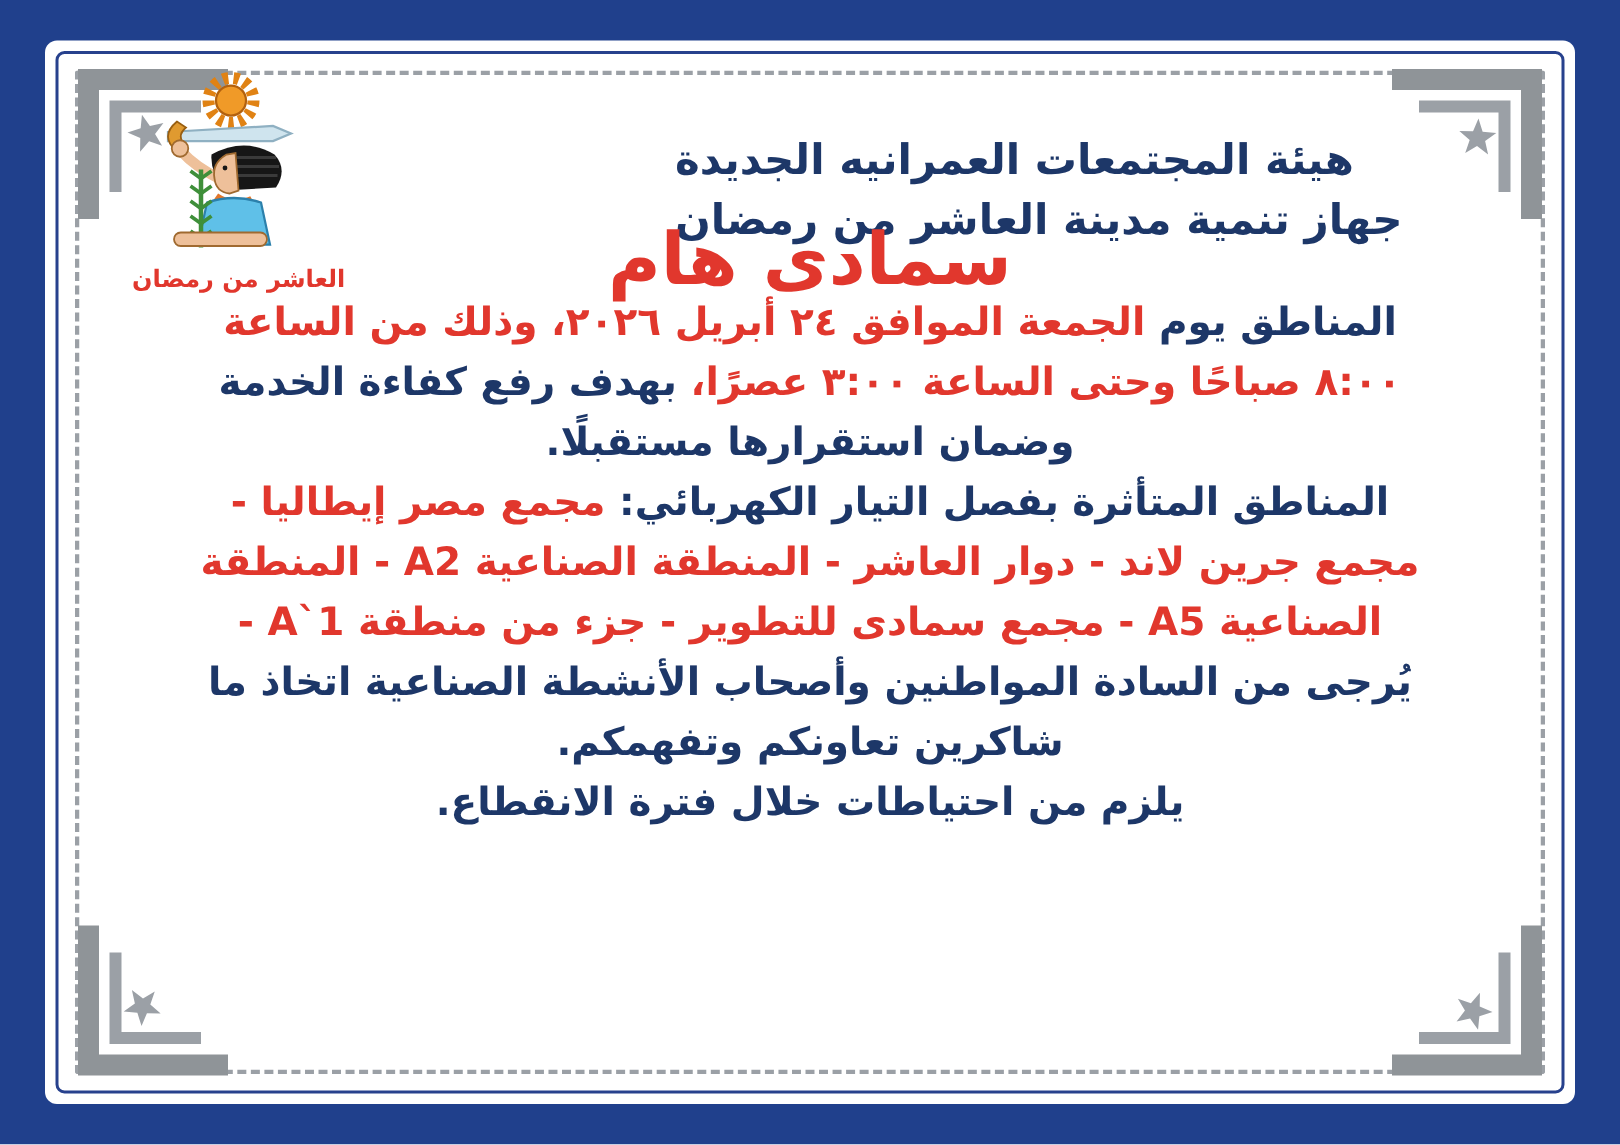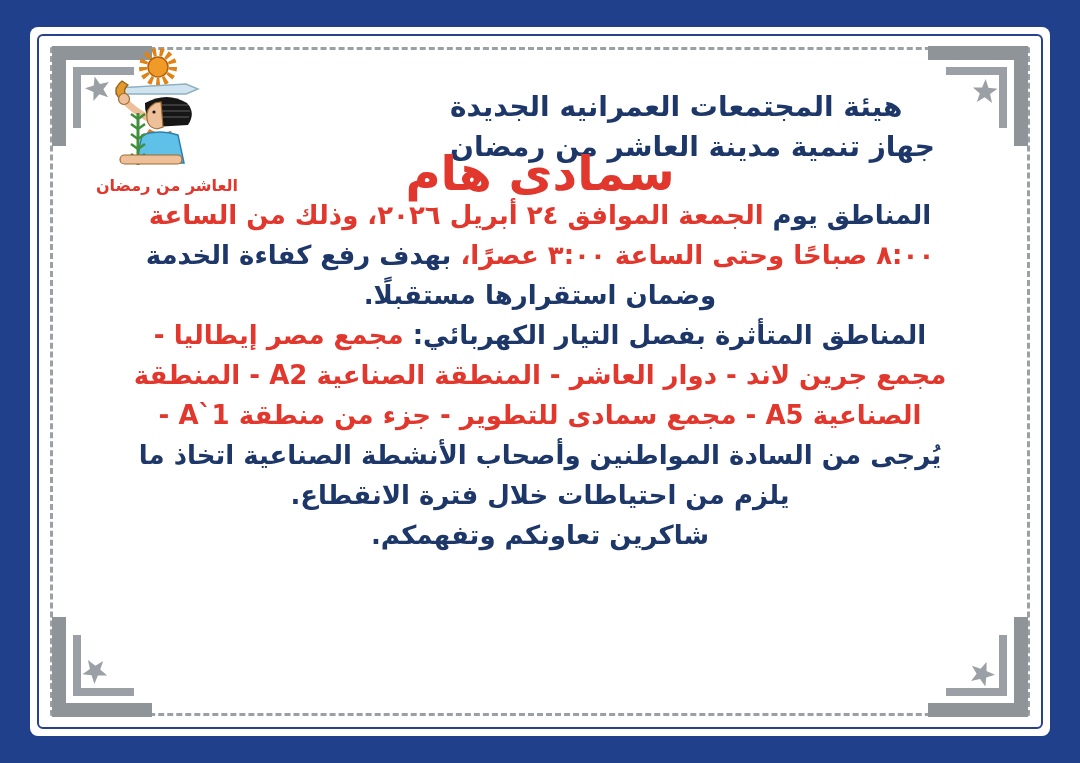--- a/index.html
+++ b/index.html
@@ -29,21 +29,21 @@
   }
   .corner{
     position:absolute; width:112px; height:112px; pointer-events:none;
   }
   .corner.tl{left:16px; top:13px;}
   .corner.tr{right:16px; top:13px; transform:rotate(90deg);}
   .corner.br{right:16px; bottom:13px; transform:rotate(180deg);}
   .corner.bl{left:16px; bottom:13px; transform:rotate(270deg);}
 
   .logo{
-    position:absolute; left:58px; top:16px; width:158px; text-align:center;
+    position:absolute; left:58px; top:16px; width:158px; 
   }
   .logo-caption{
     margin-top:1px; font-size:16px; font-weight:bold; color:var(--red);
     letter-spacing:-1px; white-space:nowrap;
   }
   .header{
     position:absolute; top:30px; left:420px; right:10px; text-align:left;
     color:var(--navy); font-weight:bold; font-size:28px; line-height:40px;
     white-space:nowrap;
     margin-top:30px;
@@ -136,17 +136,17 @@
     <div class="title" dir="rtl">سمادى هام</div>
 
     <div class="body-text" dir="rtl">
         <div class="line"><span class="navy">المناطق يوم </span><span class="red">الجمعة الموافق ٢٤ أبريل ٢٠٢٦، وذلك من الساعة</span></div>
         <div class="line"><span class="red">٨:٠٠ صباحًا وحتى الساعة ٣:٠٠ عصرًا،</span><span class="navy"> بهدف رفع كفاءة الخدمة</span></div>
         <div class="line"><span class="navy">وضمان استقرارها مستقبلًا.</span></div>
         <div class="line"><span class="navy">المناطق المتأثرة بفصل التيار الكهربائي: </span><span class="red">مجمع مصر إيطاليا -</span></div>
         <div class="line"><span class="red">مجمع جرين لاند - دوار العاشر - المنطقة الصناعية A2 - المنطقة</span></div>
         <div class="line"><span class="red">الصناعية A5 - مجمع سمادى للتطوير - جزء من منطقة A`1 -</span></div>
         <div class="line"><span class="navy">يُرجى من السادة المواطنين وأصحاب الأنشطة الصناعية اتخاذ ما</span></div>
+        <div class="line"><span class="navy">شاكرين تعاونكم وتفهمكم.</span></div>
         <div class="line"><span class="navy">يلزم من احتياطات خلال فترة الانقطاع.</span></div>
-        <div class="line"><span class="navy">شاكرين تعاونكم وتفهمكم.</span></div>
       </div>
   </div>
 </div>
 
 </body></html>

